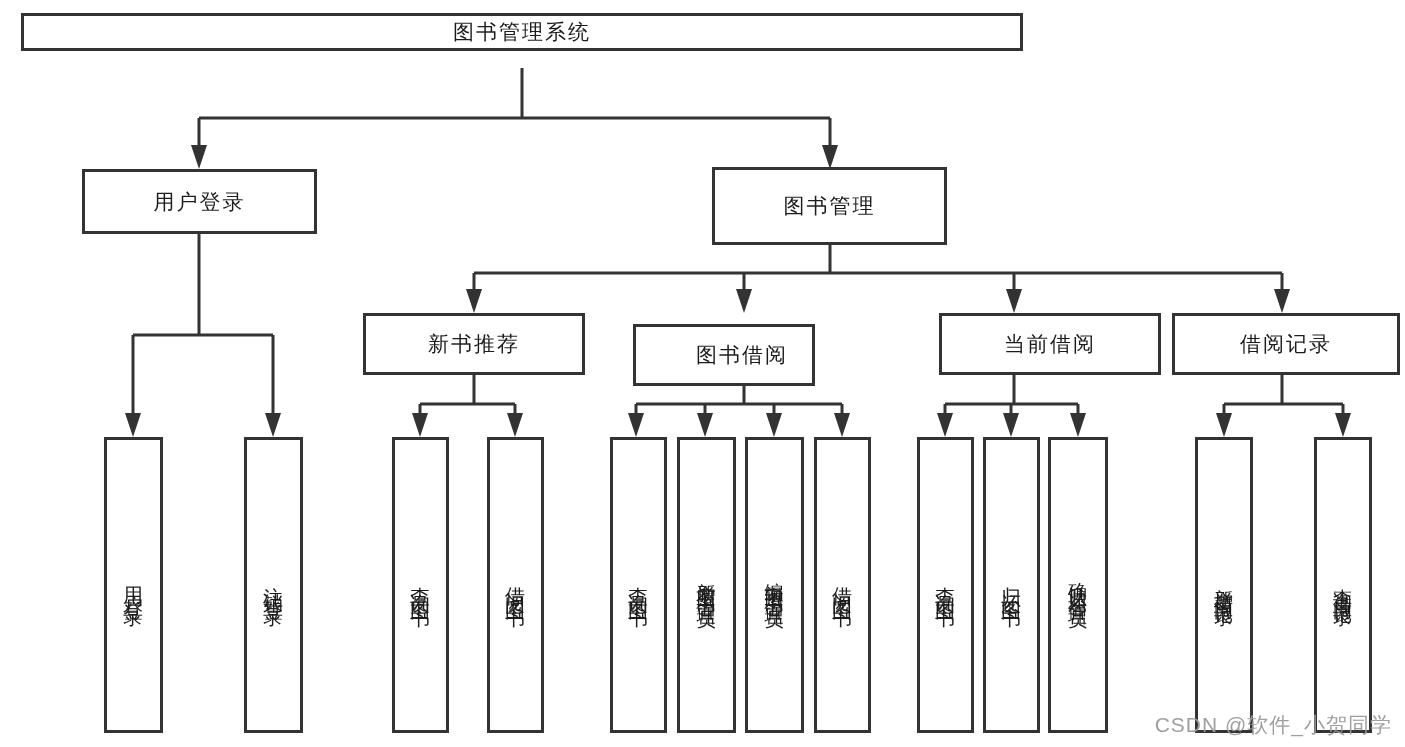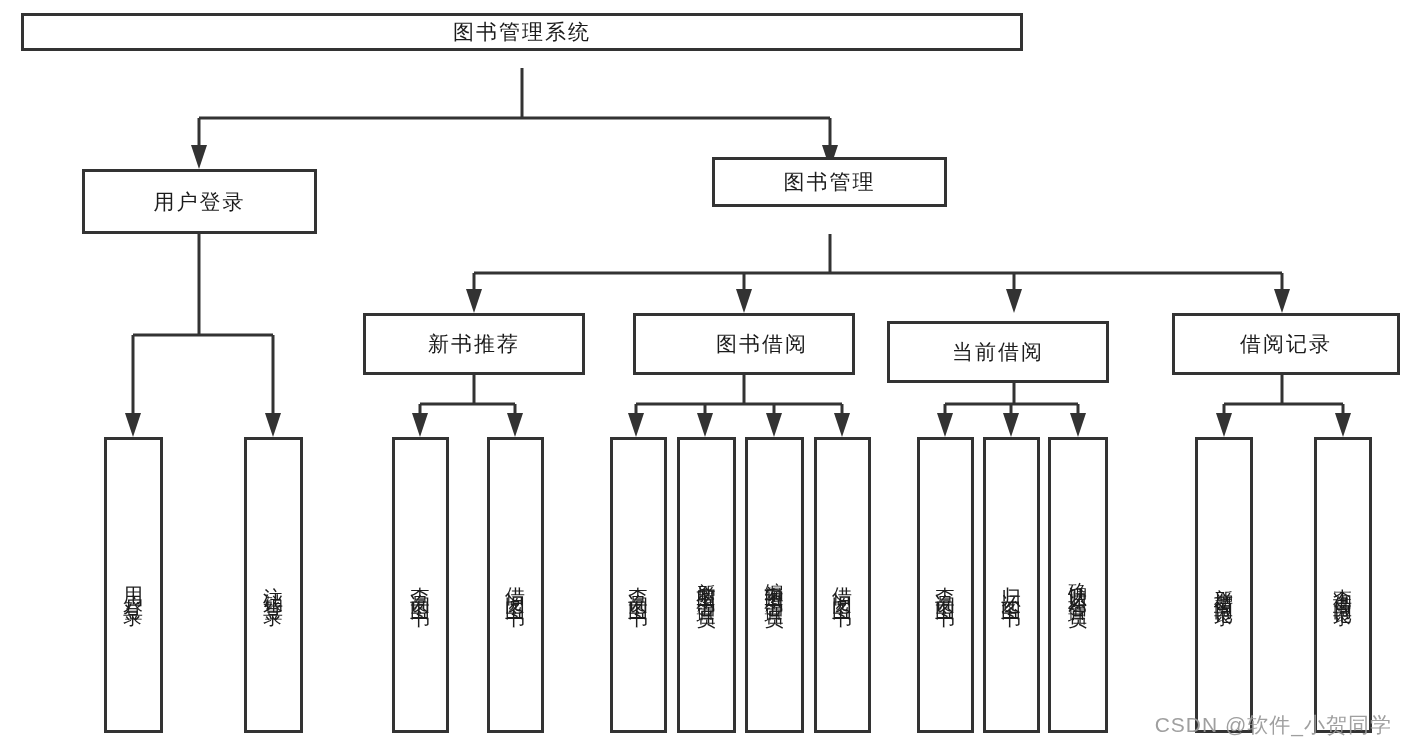--- a/index.html
+++ b/index.html
@@ -130,31 +130,31 @@
     </g>
   </svg>
 
   <div class="node h" style="left:21px; top:13px; width:1002px; height:38px;">
     <span>图书管理系统</span>
   </div>
 
   <div class="node h" style="left:82px; top:169px; width:235px; height:65px;">
     <span>用户登录</span>
   </div>
-  <div class="node h" style="left:712px; top:157px; width:235px; height:50px;">
+  <div class="node h" style="left:712px; top:167px; width:235px; height:78px;">
     <span>图书管理</span>
   </div>
 
   <div class="node h" style="left:363px; top:313px; width:222px; height:62px;">
     <span>新书推荐</span>
   </div>
-  <div class="node h" style="left:633px; top:313px; width:222px; height:62px;padding-left:36px;">
+  <div class="node h" style="left:633px; top:324px; width:182px; height:62px;padding-left:36px;">
     <span>图书借阅</span>
   </div>
-  <div class="node h" style="left:887px; top:313px; width:222px; height:62px;margin-top:8px;">
+  <div class="node h" style="left:939px; top:313px; width:222px; height:62px;">
     <span>当前借阅</span>
   </div>
   <div class="node h" style="left:1172px; top:313px; width:228px; height:62px;">
     <span>借阅记录</span>
   </div>
 
   <div class="node v" style="left:104px; top:437px; width:59px; height:296px;">
     <span>用户登录</span>
   </div>
   <div class="node v" style="left:244px; top:437px; width:59px; height:296px;">

